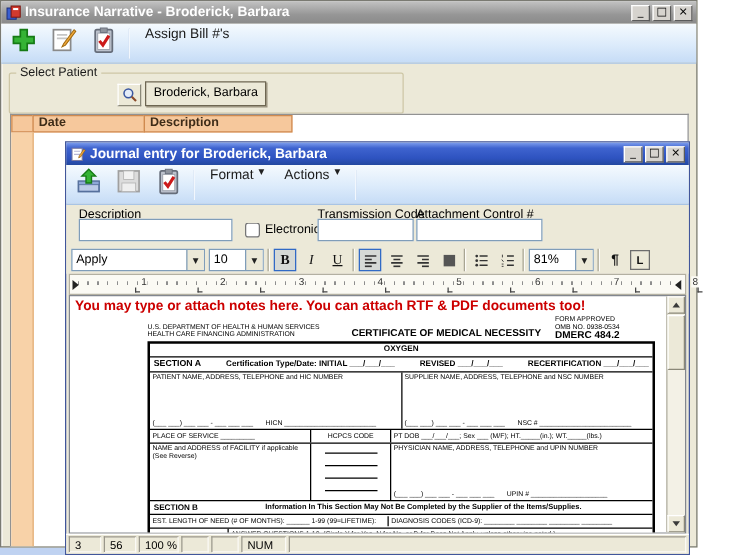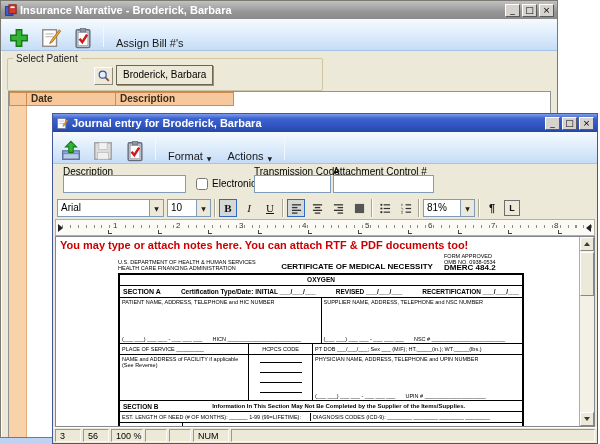--- a/index.html
+++ b/index.html
@@ -4,40 +4,40 @@
 <style>
   * { box-sizing: border-box; margin: 0; padding: 0; }
   html,body { width:600px; height:444px; overflow:hidden; background:#fff;
               font-family:"Liberation Sans", sans-serif; }
   .stage { position:relative; width:600px; height:444px; }
 
   
   .window { position:absolute; background:#ece9d8; }
   .bg-win { left:0; top:0; width:558px; height:438px; border:1px solid #7a7a72;
             box-shadow:inset 1px 1px 0 #fff; z-index:1; }
-  .fg-win { left:52px; top:113px; width:546px; height:331px; border:1px solid #41569b;
+  .fg-win { left:52px; top:113px; width:500px; height:331px; border:1px solid #41569b;
             z-index:2; }
   .desktop-strip { position:absolute; left:0; top:437px; width:53px; height:7px;
             background:#bfd2f1; z-index:0; }
 
   .titlebar { height:18px; display:flex; align-items:center; padding:0 3px; gap:3px; }
   .titlebar.active   { background:linear-gradient(180deg,#7d9ded 0%,#3e63cf 25%,#2e53c0 70%,#23489f 100%); }
   .titlebar.inactive { background:linear-gradient(180deg,#c2c2c2 0%,#969696 60%,#8a8a8a 100%); }
   .titlebar .title { color:#fff; font-size:11px; font-weight:bold; white-space:nowrap;
                      overflow:hidden; flex:1; }
   .winbtns { display:flex; gap:2px; }
   .winbtn { width:15px; height:13px; background:#d6d3ce; border:1px solid;
             border-color:#fff #5a5a5a #5a5a5a #fff; font-size:9px; line-height:10px;
             text-align:center; color:#000; font-family:"DejaVu Sans", sans-serif; }
   .winbtn span { display:block; }
 
   .toolbar { height:32px; background:linear-gradient(180deg,#f5fafe 0%,#dcebfb 55%,#c6dcf6 100%);
              border-bottom:1px solid #a8c4e5; display:flex; align-items:center; padding:0 2px; }
   .tbtn { width:32px; height:28px; background:transparent; border:0; display:flex;
-          align-items:flex-end; justify-content:center; }
+          align-items:flex-start; justify-content:center; }
   .tbtn.text { width:auto; padding:0 8px; font-size:11px; color:#1a1a1a; gap:4px; }
   .tsep { width:1px; height:24px; background:#a9bfdd; border-right:1px solid #f2f7fd; margin:0 4px; }
   .dd-arrow { font-size:6px; font-family:"DejaVu Sans", sans-serif; color:#222; }
 
   
   .groupbox { position:absolute; left:6px; top:57px; width:316px; height:33px;
               border:1px solid #cdc6a5; border-radius:2px;padding-left:27px; }
   .gb-label { position:absolute; top:-6px; left:5px; background:#ece9d8; padding:0 3px;
               font-size:10px; color:#1a1a1a; }
   .txt { position:absolute; border:1px solid #7f9db9; background:#fff; height:18px;
@@ -301,21 +301,21 @@
       <input type="checkbox" class="chk" style="">
       <span class="chk-label">Electronic</span>
       <span class="flabel" style="left:201px">Transmission Code</span>
       <input class="txt" style="left: 201px; width: 77px;" value="">
       <span class="flabel" style="left:280px">Attachment Control #</span>
       <input class="txt" style="left: 280px; width: 101px;" value="">
     </div>
 
     <div class="fmtbar">
       <div class="combo" style="width:107px">
-        <span class="combo-text">Arial</span>
+        <span class="combo-text">Apply</span>
         <span class="combo-btn">
             <span class="dd-arrow">▼</span>
           </span>
       </div>
       <div class="combo" style="width:44px">
         <span class="combo-text">10</span>
         <span class="combo-btn">
             <span class="dd-arrow">▼</span>
           </span>
       </div>

